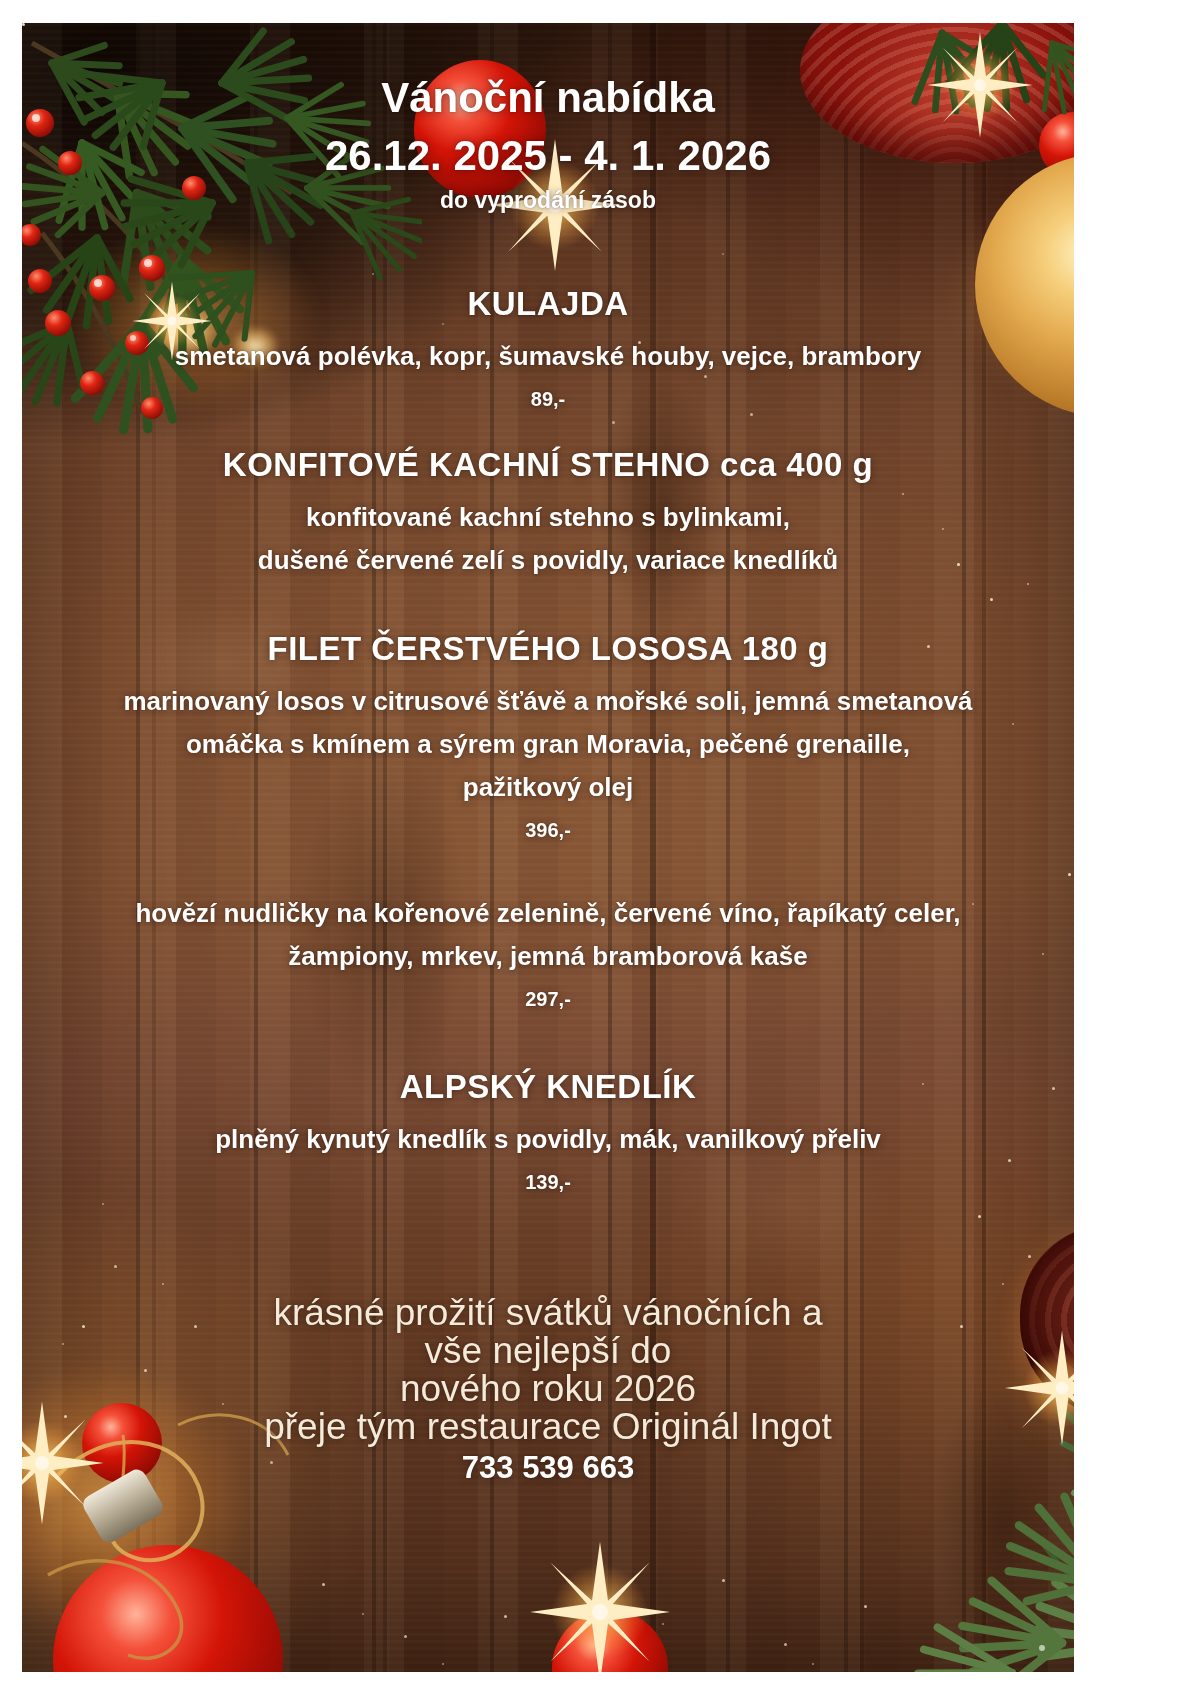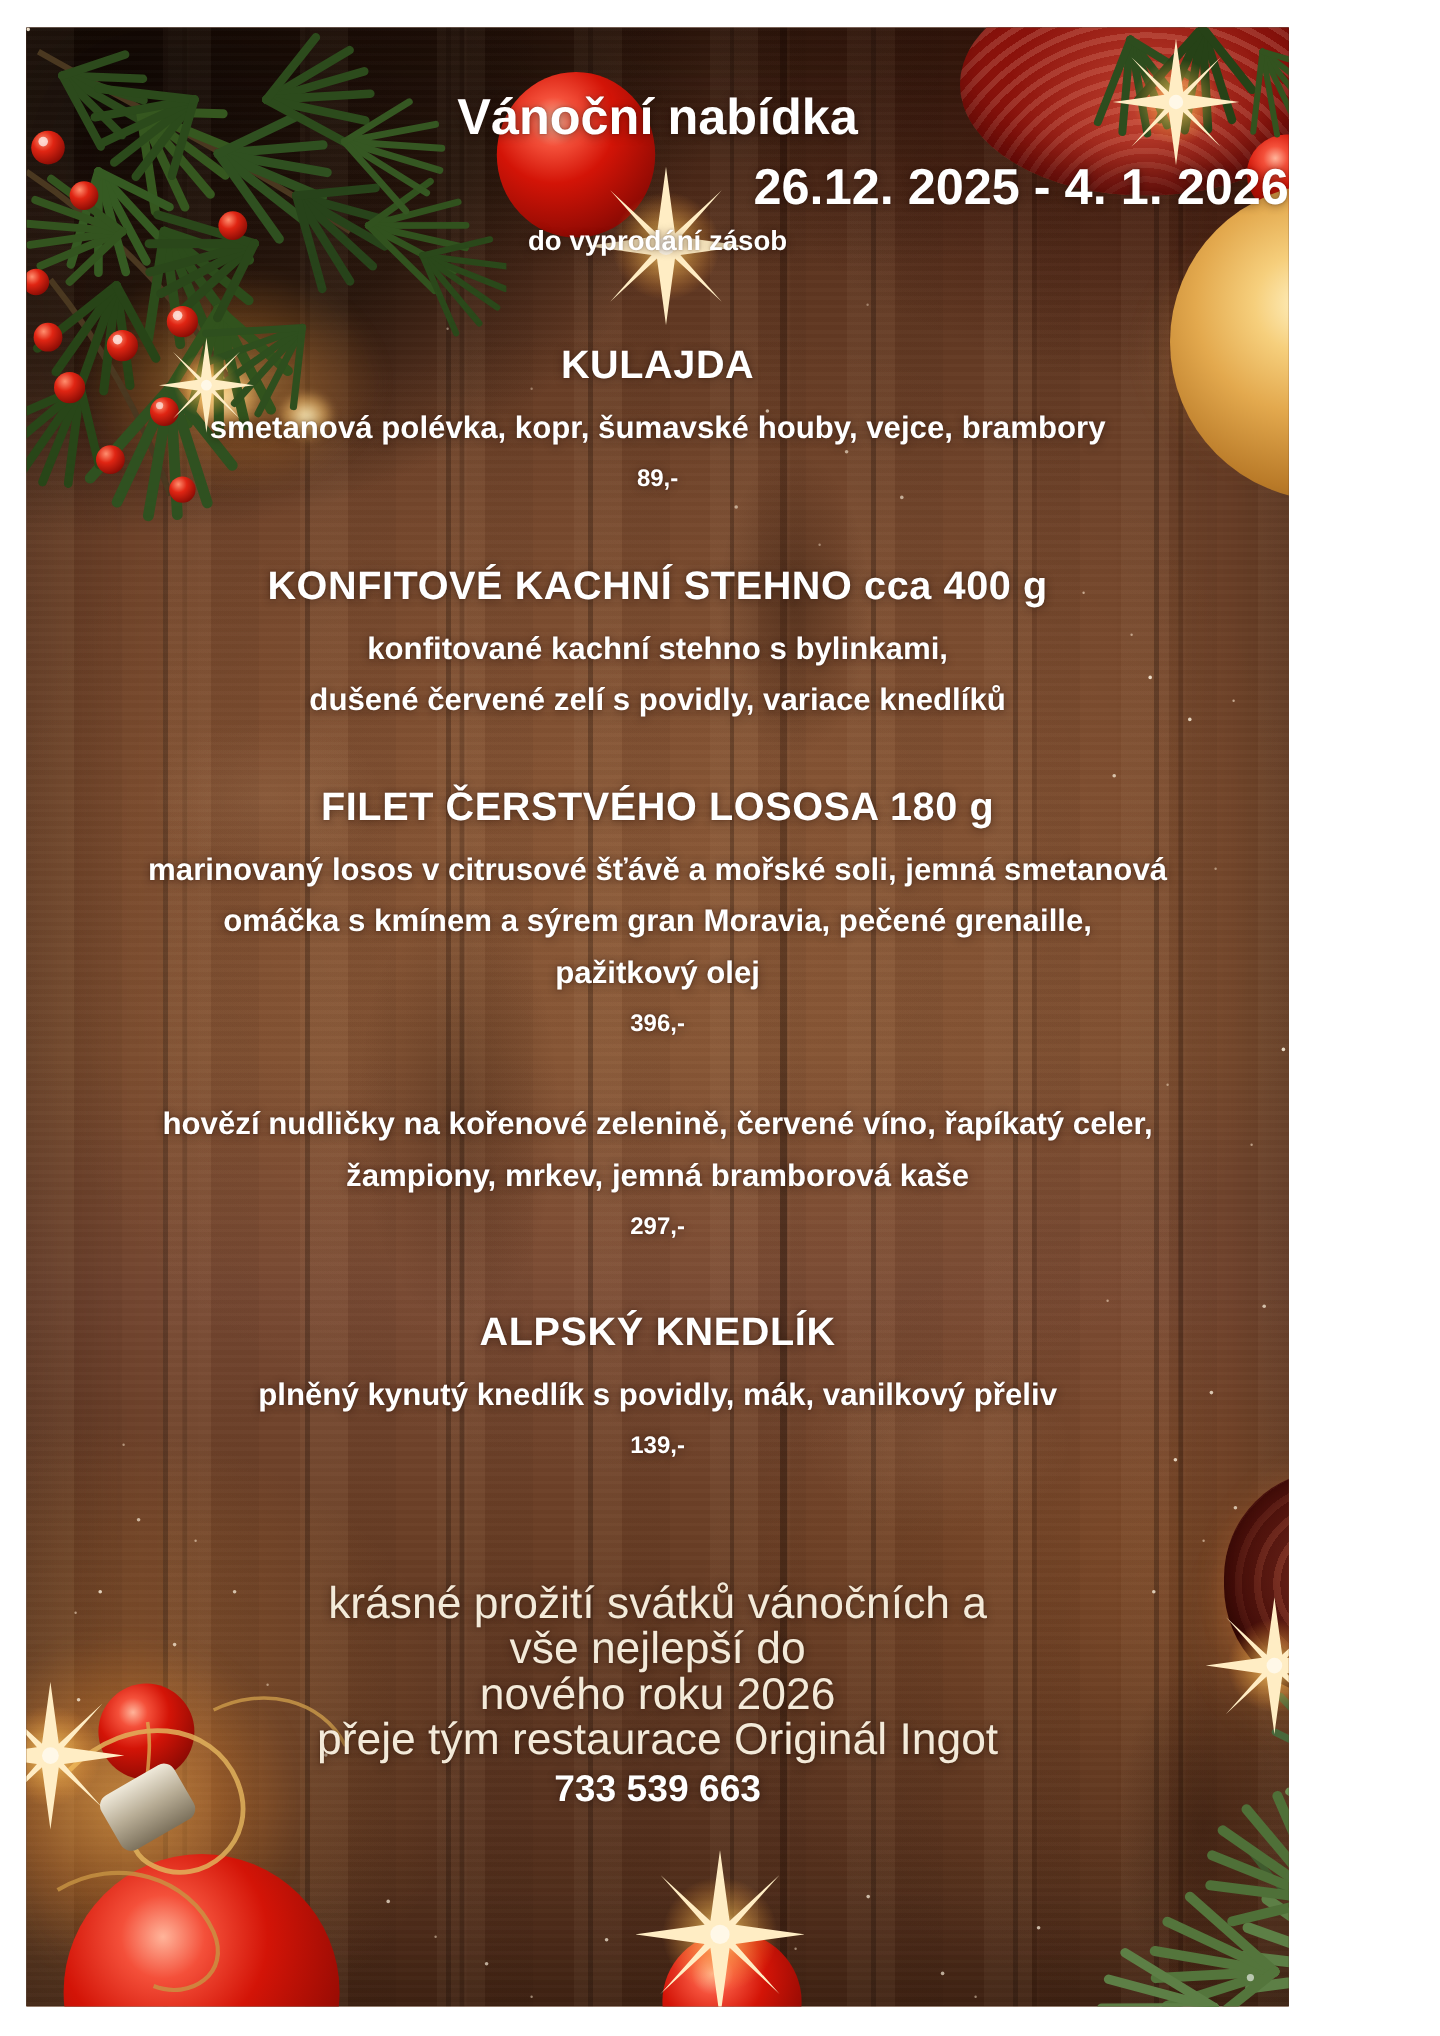--- a/index.html
+++ b/index.html
@@ -72,27 +72,27 @@
     box-shadow: inset -8px -10px 30px rgba(30,4,2,.9), 0 0 24px rgba(255,140,70,.18);
   }
 
   .dec { position:absolute; z-index:4; }
   .dots { position:absolute; width:3px; height:3px; border-radius:50%; z-index:5; background:rgba(255,245,225,.85); }
   .dots.small { width:2px; height:2px; background:rgba(255,235,210,.6); }
 
   .content { position:absolute; inset:0; z-index:10; text-align:center; color:#ffffff;
     text-shadow:0 1px 8px rgba(30,10,5,.45), 0 0 2px rgba(40,15,5,.35); }
   .t-title { margin-top:50px; font-size:42px; line-height:50px; font-weight:bold; }
-  .t-date  { margin-top:8px;  font-size:42px; line-height:50px; font-weight:bold;text-align:right; }
+  .t-date  { margin-top:8px;  font-size:42px; line-height:50px; font-weight:bold; }
   .t-note  { margin-top:5px;  font-size:23px; line-height:28px; font-weight:bold; }
   .item h2 { font-size:33px; line-height:43px; font-weight:bold; letter-spacing:.5px; }
   .item .idesc { font-size:26px; line-height:43px; font-weight:bold; }
   .item .idesc:first-of-type { margin-top:10px; }
   .item .iprice { font-size:20px; line-height:43px; font-weight:bold; }
-  .s1 { margin-top:68px; } .s2 { margin-top:45px; } .s3 { margin-top:45px; }
+  .s1 { margin-top:68px; } .s2 { margin-top:22px; } .s3 { margin-top:45px; }
   .s4 { margin-top:40px; } .s5 { margin-top:44px; }
   .footer { margin-top:90px; }
   .footer p { font-size:37px; line-height:38px; font-weight:normal; color:#f3ead9; }
   .footer .phone { margin-top:2px; font-size:31px; line-height:40px; font-weight:bold; color:#ffffff; }
 </style>
 </head>
 <body>
 
 <div class="frame">
   <div class="photo">

